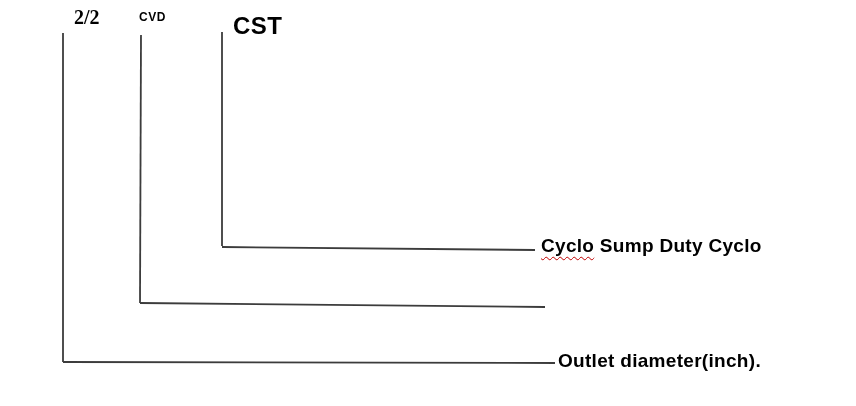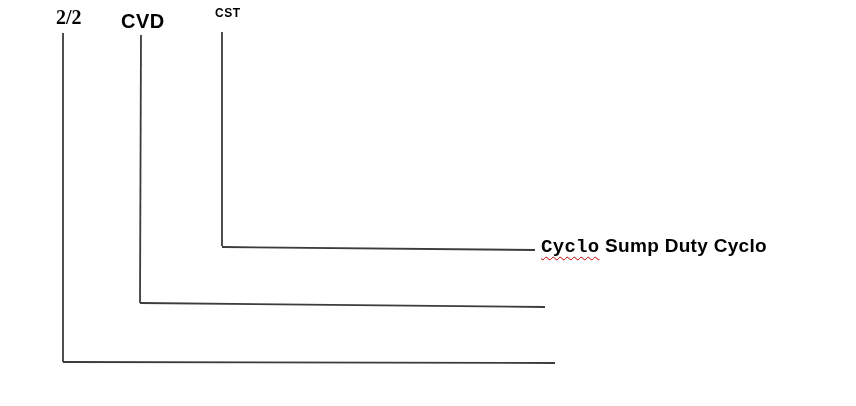--- a/index.html
+++ b/index.html
@@ -17,54 +17,54 @@
     font-family:"Liberation Sans", sans-serif;
     color:var(--text-color);
   }
   .lines{position:absolute;left:0;top:0;width:856px;height:406px;}
   .lines line{stroke:var(--line-color);stroke-width:1.8;stroke-linecap:butt;}
   .code{
     position:absolute;
     font-weight:bold;
     line-height:1;
     white-space:nowrap;
+    margin-left:18px;
   }
   .code-outlet{
     left:56px;top:7px;
     font-family:"Liberation Serif", serif;
     font-size:20px;
   }
   .code-cvd{
     left:121px;top:11px;
-    font-size:20px;
+    font-size:12px;
     letter-spacing:0.5px;
   }
   .code-cst{
-    left:215px;top:7px;
-    font-size:12px;
+    left:215px;top:14px;
+    font-size:24px;
     letter-spacing:0.5px;
   }
   .meaning{
     position:absolute;
     font-weight:bold;
     font-size:19px;
     line-height:1.1;
     letter-spacing:0.3px;
     white-space:nowrap;
   }
   .meaning-cst{left:541px;top:236px;}
   .meaning-cvd{left:548px;top:296px;}
   .meaning-outlet{left:558px;top:351px;}
   .misspelled{
     text-decoration-line:underline;
     text-decoration-style:wavy;
     text-decoration-color:var(--squiggle-color);
     text-decoration-thickness:1px;
     text-underline-offset:4px;
-    font-family:Liberation Mono, monospace;
   }
 </style>
 </head>
 <body>
 
 <div class="canvas">
 
   <svg class="lines" viewBox="0 0 856 406" xmlns="http://www.w3.org/2000/svg" aria-hidden="true">
     <line x1="63" y1="33" x2="63" y2="362"></line>
     <line x1="141" y1="35" x2="140" y2="303"></line>
@@ -76,14 +76,15 @@
 
   <div class="code code-outlet">2/2</div>
 
   <div class="code code-cvd">CVD</div>
 
   <div class="code code-cst">CST</div>
 
   <div class="meaning meaning-cst"><span class="misspelled">Cyclo</span><span> Sump Duty Cyclo</span></div>
 
 
+  <div class="meaning meaning-outlet"><span>Outlet diameter(inch).</span></div>
 
 </div>
 
 </body></html>

